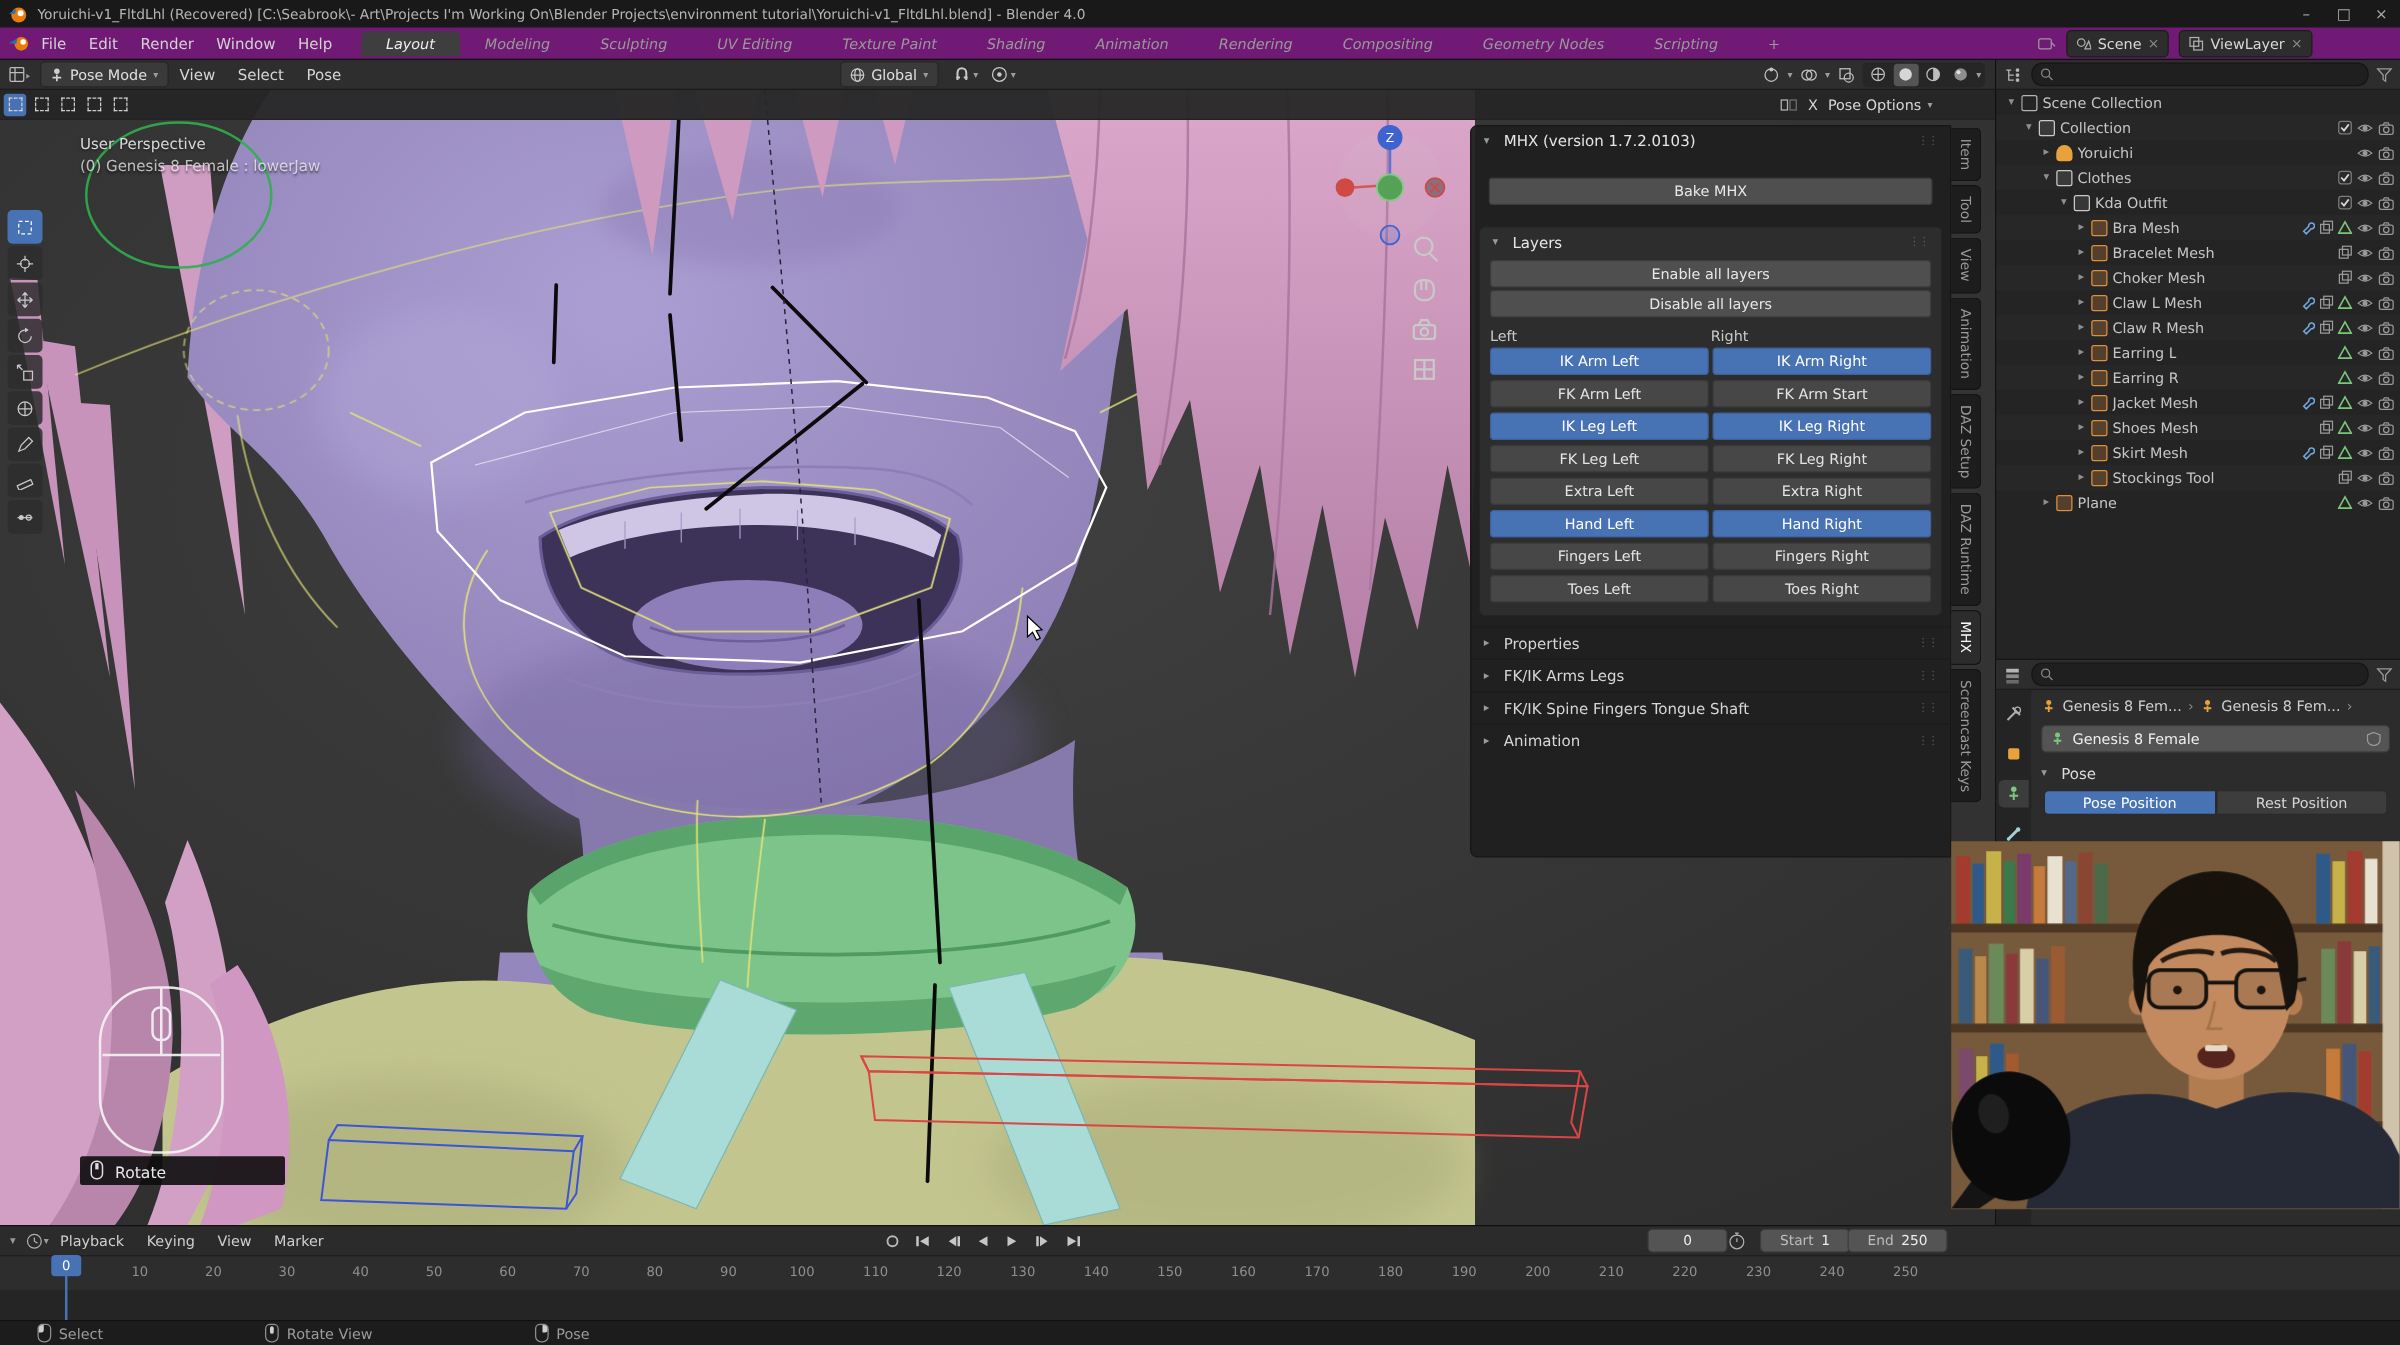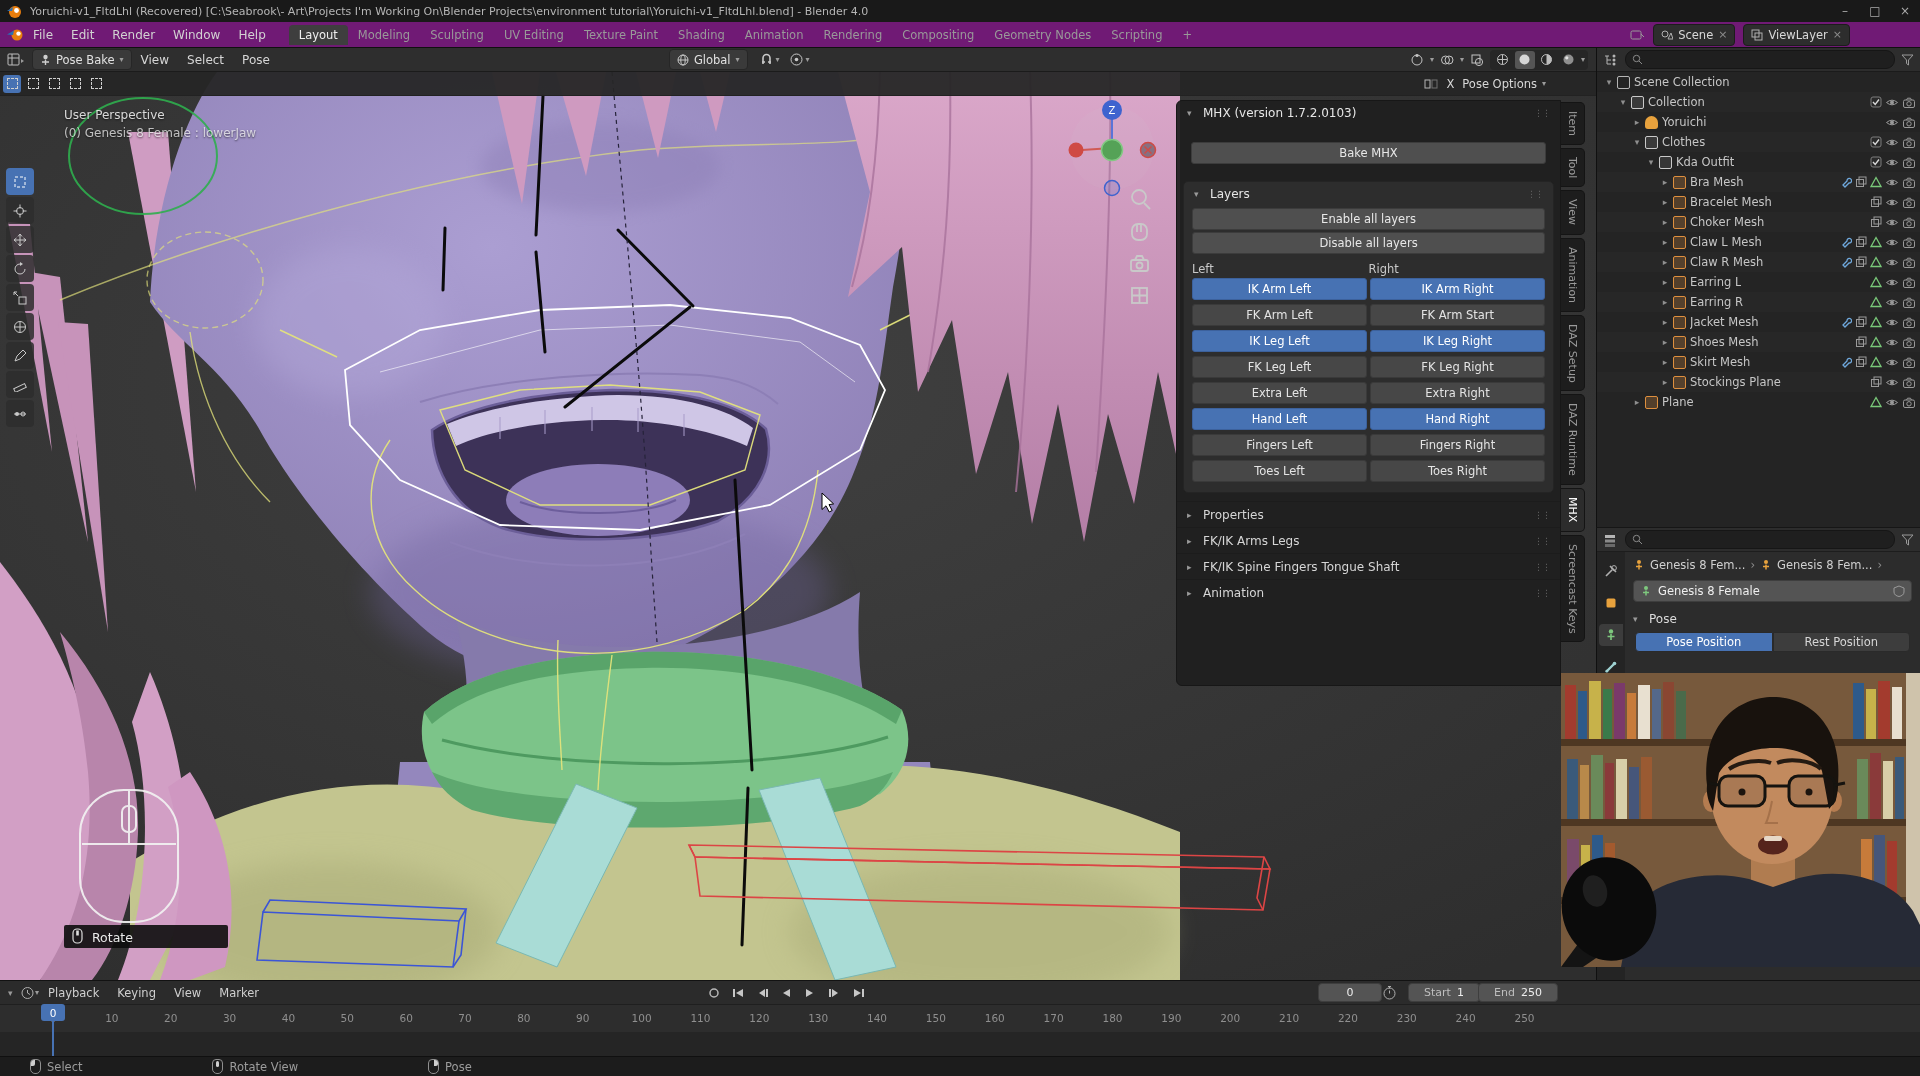--- a/index.html
+++ b/index.html
@@ -15,21 +15,21 @@
             color:#b5b5b5;font-size:11px;}
   #titlebar .t-title{margin-left:8px;white-space:nowrap;}
   #titlebar .wctrls{margin-left:auto;display:flex;}
   #titlebar .wctrls span{width:30px;text-align:center;color:#aaa;font-size:12px;}
 
   
   #menubar{left:0;top:22px;width:1920px;height:26px;background:#701a75;display:flex;align-items:center;
            border-bottom:1px solid #101010;box-sizing:border-box;}
   .menu-item{padding:0 9px;color:#d2d2d2;font-size:12px;}
   .ws-tabs{display:flex;margin-left:14px;height:100%;align-items:center;}
-  .ws-tab{padding:3px 10px;color:#999;font-size:11.5px;border-radius:4px 4px 0 0;white-space:nowrap;}
+  .ws-tab{padding:3px 20px;color:#999;font-size:11.5px;border-radius:4px 4px 0 0;white-space:nowrap;font-style:italic;}
   .ws-tab.on{background:#3e3e3e;color:#efefef;}
   .hdr-field{background:#2d2d2d;border:1px solid #1c1c1c;border-radius:4px;display:flex;align-items:center;
              gap:5px;padding:1px 7px;color:#d8d8d8;font-size:11.5px;height:18px;}
   .hdr-field .x{color:#8c8c8c;font-size:11px;}
 
   
   #toolheader{left:0;top:48px;width:1596px;height:24px;background:#2e2e2e;display:flex;align-items:center;
               border-bottom:1px solid #1b1b1b;box-sizing:border-box;}
   .th-menu{padding:0 9px;color:#d6d6d6;font-size:12px;}
   .drop-field{background:#3a3a3a;border:1px solid #262626;border-radius:4px;height:19px;display:flex;
@@ -221,21 +221,21 @@
   <svg width="20" height="16" style="margin-left:6px">
     <rect x="2" y="2" width="11" height="11" rx="1" fill="none" stroke="#bdbdbd"></rect>
     <path d="M2,6 h11 M6,2 v11" stroke="#bdbdbd"></path>
       <path d="M15,7 l3,2 -3,2 z" fill="#9a9a9a"></path>
   </svg>
   <div class="drop-field" style="margin-left:6px">
     <svg width="11" height="12">
       <circle cx="5.5" cy="3" r="2.2" fill="#cfcfcf"></circle>
         <path d="M5.5,5.5 L5.5,11 M2,8 h7" stroke="#cfcfcf" stroke-width="1.4"></path>
     </svg>
-    <span>Pose Bake</span>
+    <span>Pose Mode</span>
     <span class="caret">▾</span>
   </div>
   <div class="row">
       <span class="th-menu">View</span>
       <span class="th-menu">Select</span>
       <span class="th-menu">Pose</span>
     </div>
 
   <div class="drop-field" style="margin-left:390px">
     <svg width="12" height="12">
@@ -1063,21 +1063,21 @@
         <svg class="opt show" width="14" height="13">
           <rect x="1.5" y="4" width="11" height="7.5" rx="1.5" fill="none" stroke="#999"></rect>
             <circle cx="7" cy="7.8" r="2.2" fill="none" stroke="#999"></circle>
             <path d="M4.5,4 L5.5,2.2 h3 L9.5,4" fill="none" stroke="#999"></path>
         </svg>
       </span>
     </div>
       <div class="orow ind4">
       <span class="oarrow">▸</span>
       <span class="oicon ic-mesh"></span>
-      <span class="olabel">Stockings Plane</span>
+      <span class="olabel">Stockings Tool</span>
 
       <span class="ospacer"></span>
       <span class="oextras">
 
         <svg class="opt show" width="12" height="12">
           <rect x="1.5" y="3.5" width="7" height="7" fill="none" stroke="#9a9a9a"></rect>
             <rect x="4" y="1" width="7" height="7" fill="none" stroke="#9a9a9a"></rect>
         </svg>
 
         <svg class="opt show" width="14" height="13">

